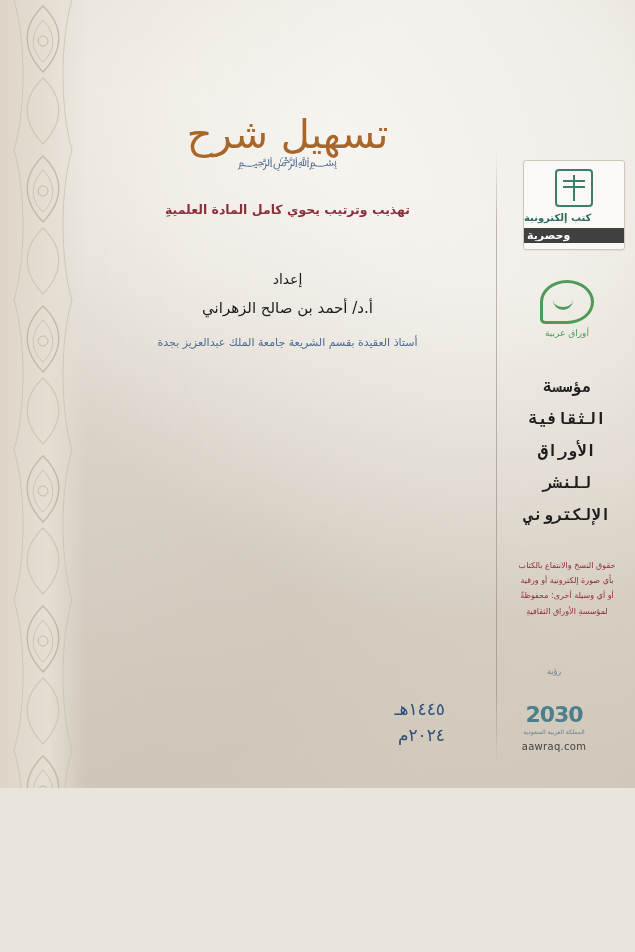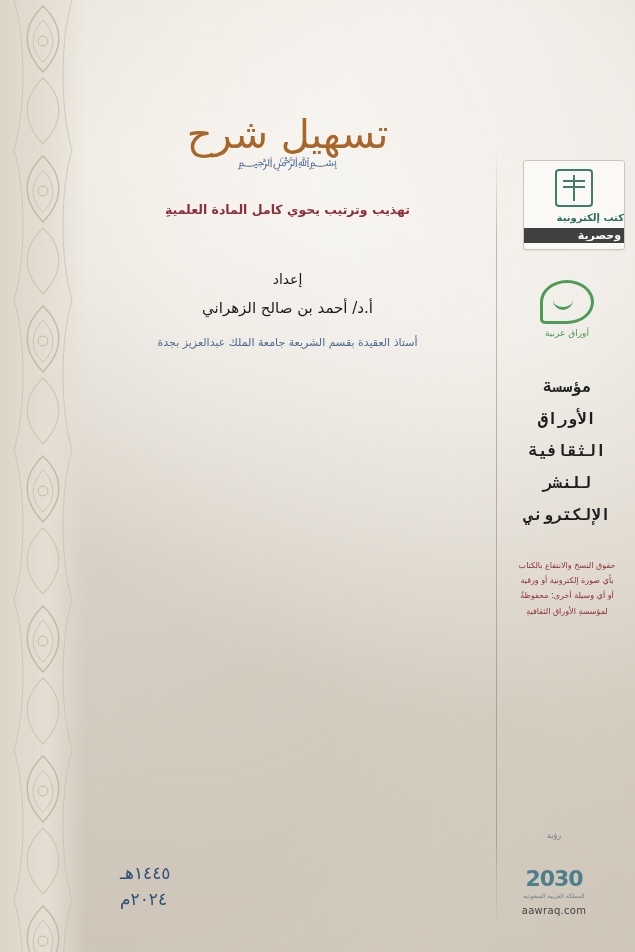--- a/index.html
+++ b/index.html
@@ -4,21 +4,21 @@
 <style>
   html,body{margin:0;padding:0;}
   body{
     width:635px;height:952px;
     font-family:"DejaVu Sans", sans-serif;
     background:#e9e4dc;
     overflow:hidden;
   }
   .page{
     position:relative;
-    width:635px;height:952px;
+    width:635px;height:788px;
     background:
       radial-gradient(ellipse at 30% 35%, #f3efe8 0%, #e8e2d8 45%, #ded7cb 75%, #d2cabd 100%);
     overflow:hidden;
   }
   
   .page:before{
     content:"";
     position:absolute;inset:0;
     background:
       radial-gradient(circle at 75% 18%, rgba(255,255,255,.55) 0 18%, rgba(255,255,255,0) 60%),
@@ -42,21 +42,21 @@
     position:absolute;top:160px;right:16px;
     width:104px;
     display:flex;flex-direction:column;align-items:center;
   }
   .badge{
     width:100px;
     border:1px solid #cfc7b8;
     background:#fbf9f5;
     border-radius:3px;
     padding:8px 0 6px;
-    text-align:right;
+    text-align:left;
     box-shadow:0 1px 2px rgba(0,0,0,.06);
     margin-left:14px;
   }
   .badge .bk{
     width:34px;height:34px;margin:0 auto 4px;
     border:2px solid #3f7d6e;border-radius:4px;
     position:relative;
   }
   .badge .bk:before{
     content:"";position:absolute;left:50%;top:4px;bottom:4px;width:2px;
@@ -166,21 +166,21 @@
   }
   .prep .by{font-size:14px;}
   .prep .name{font-size:15px;margin-top:2px;}
   .prep .aff{
     font-size:11px;color:#4a6a90;margin-top:10px;
   }
 
   .years{
     position:absolute;
     left:120px;right:190px;bottom:40px;
-    text-align:left;
+    text-align:right;
     color:#2f4f7a;
     font-size:17px;
     line-height:1.5;
   }
 </style>
 </head>
 <body>
 
 <div class="page">
 
@@ -231,22 +231,22 @@
       <span class="l2">وحصرية</span>
     </div>
 
     <div class="logo2">
       <div class="mark"></div>
       <div class="cap">أوراق عربية</div>
     </div>
 
     <div class="pub">
       <div>مؤسسة</div>
+      <div>الثقافية</div>
       <div>الأوراق</div>
-      <div>الثقافية</div>
       <div>للنشر</div>
       <div>الإلكتروني</div>
     </div>
 
     <div class="rights">
       <div>حقوق النسخ والانتفاع بالكتاب</div>
       <div>بأي صورة إلكترونية أو ورقية</div>
       <div>أو أي وسيلة أخرى: محفوظةٌ</div>
       <div>لمؤسسةِ الأوراق الثقافيةِ</div>
     </div>

